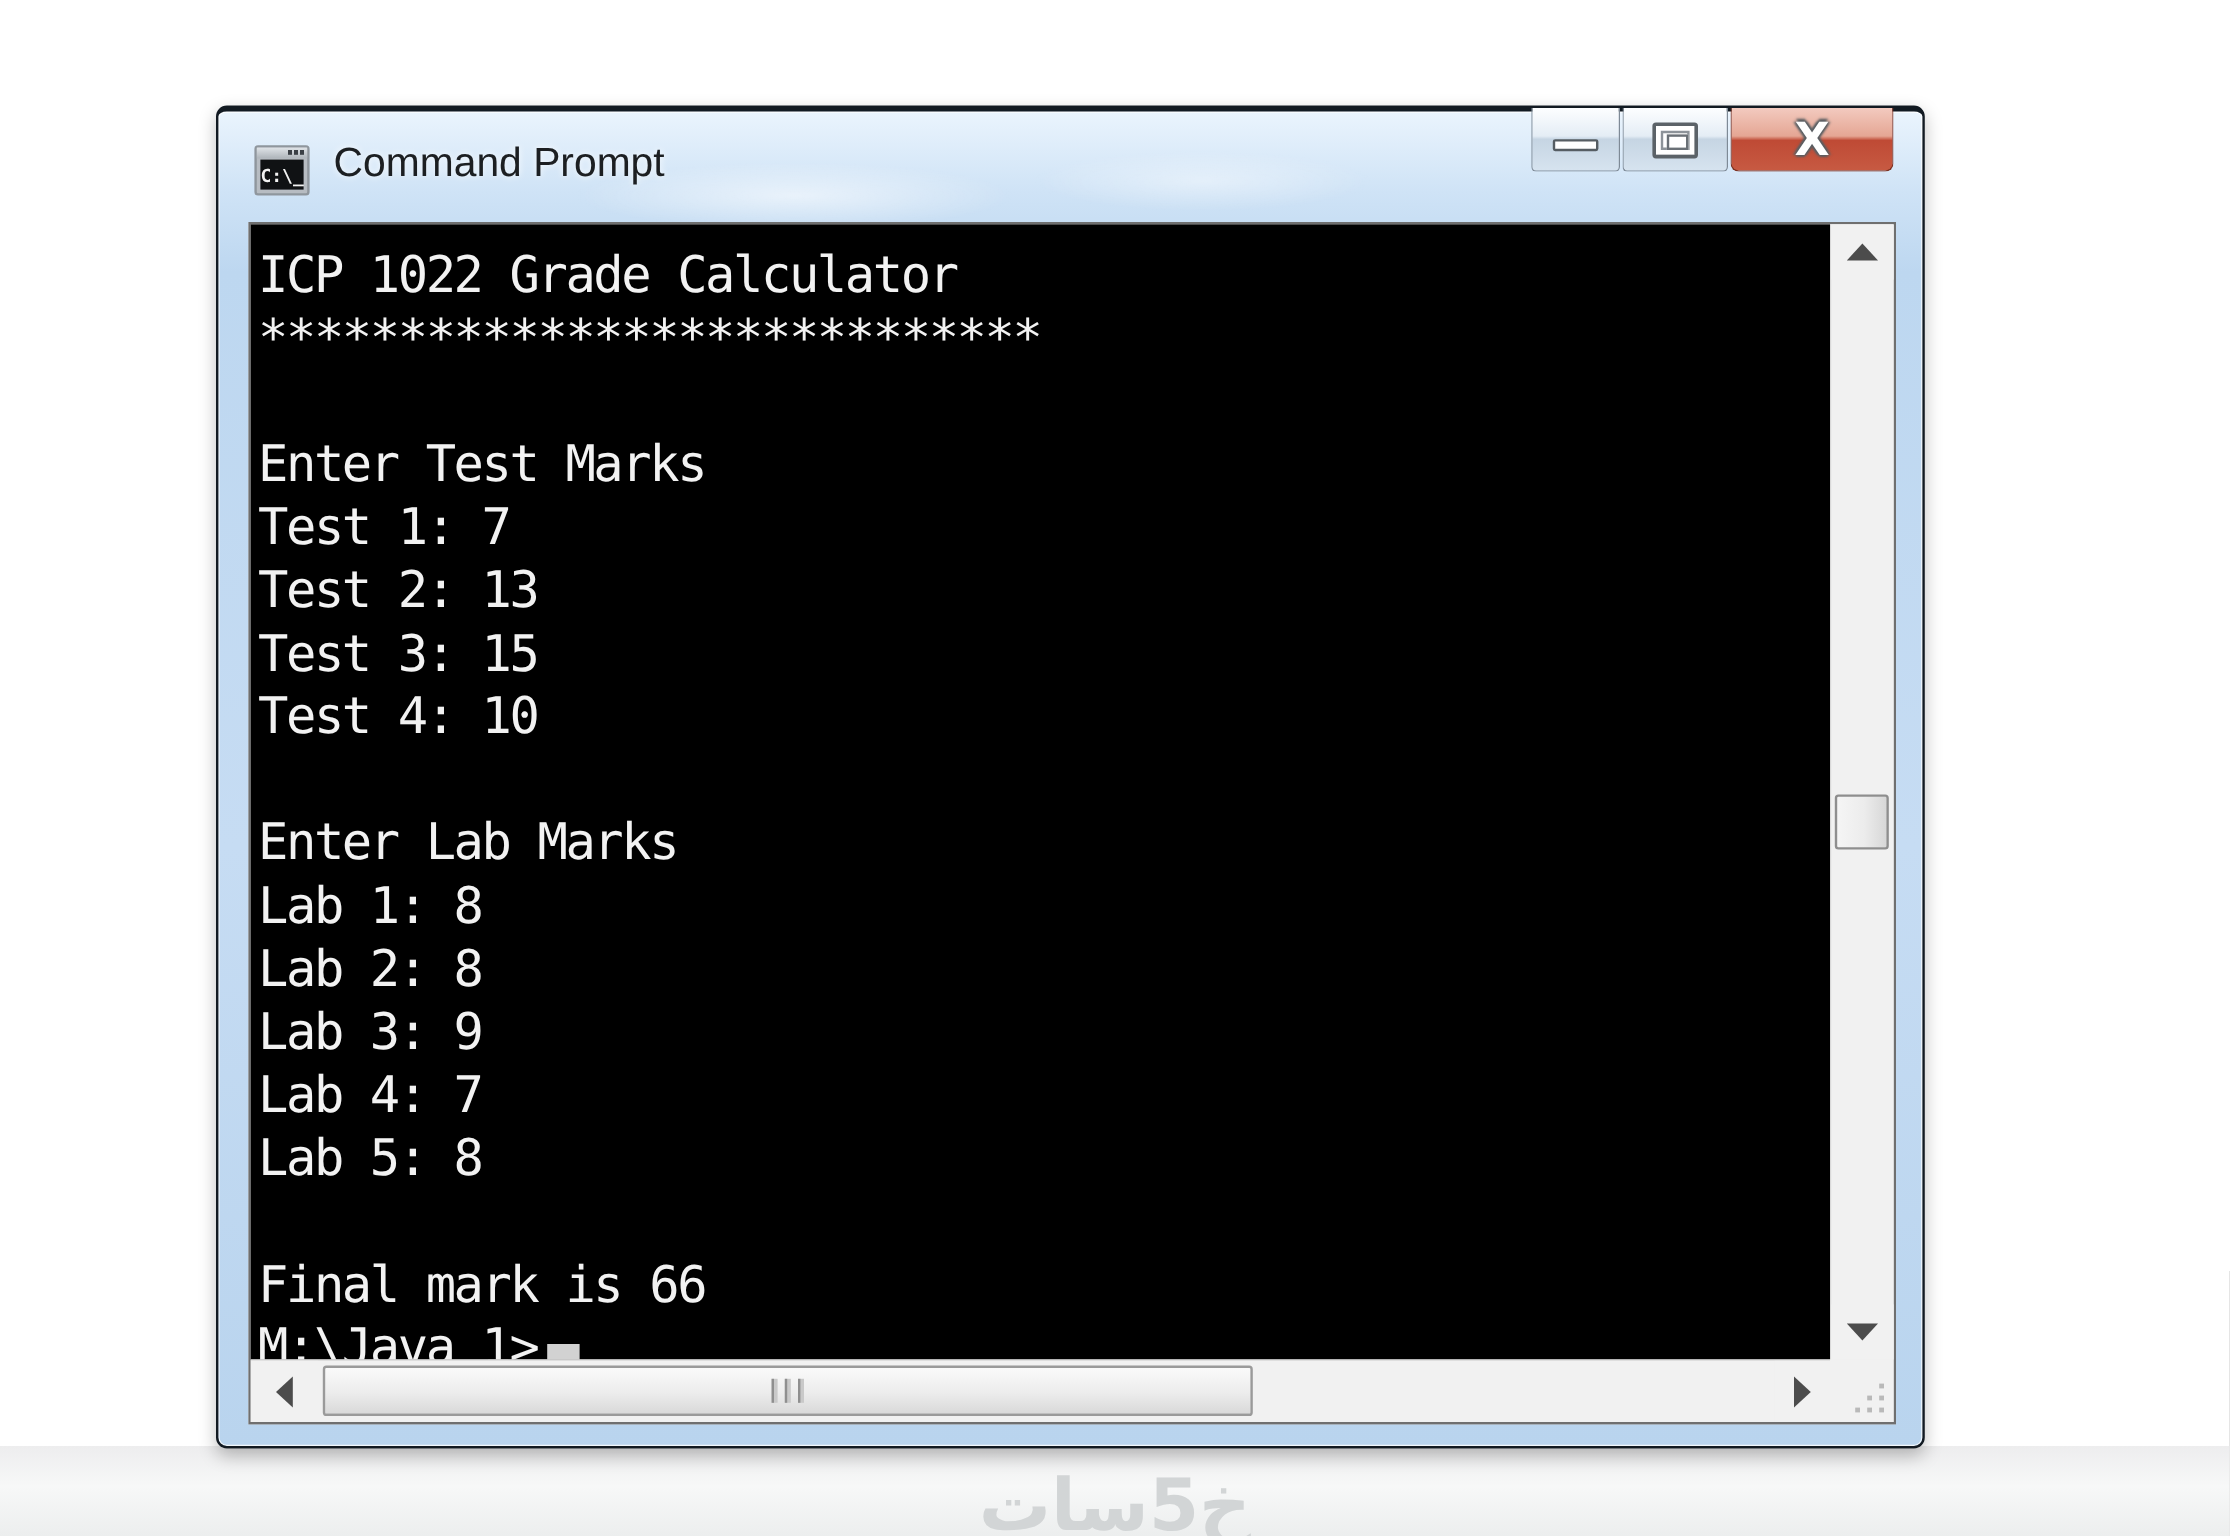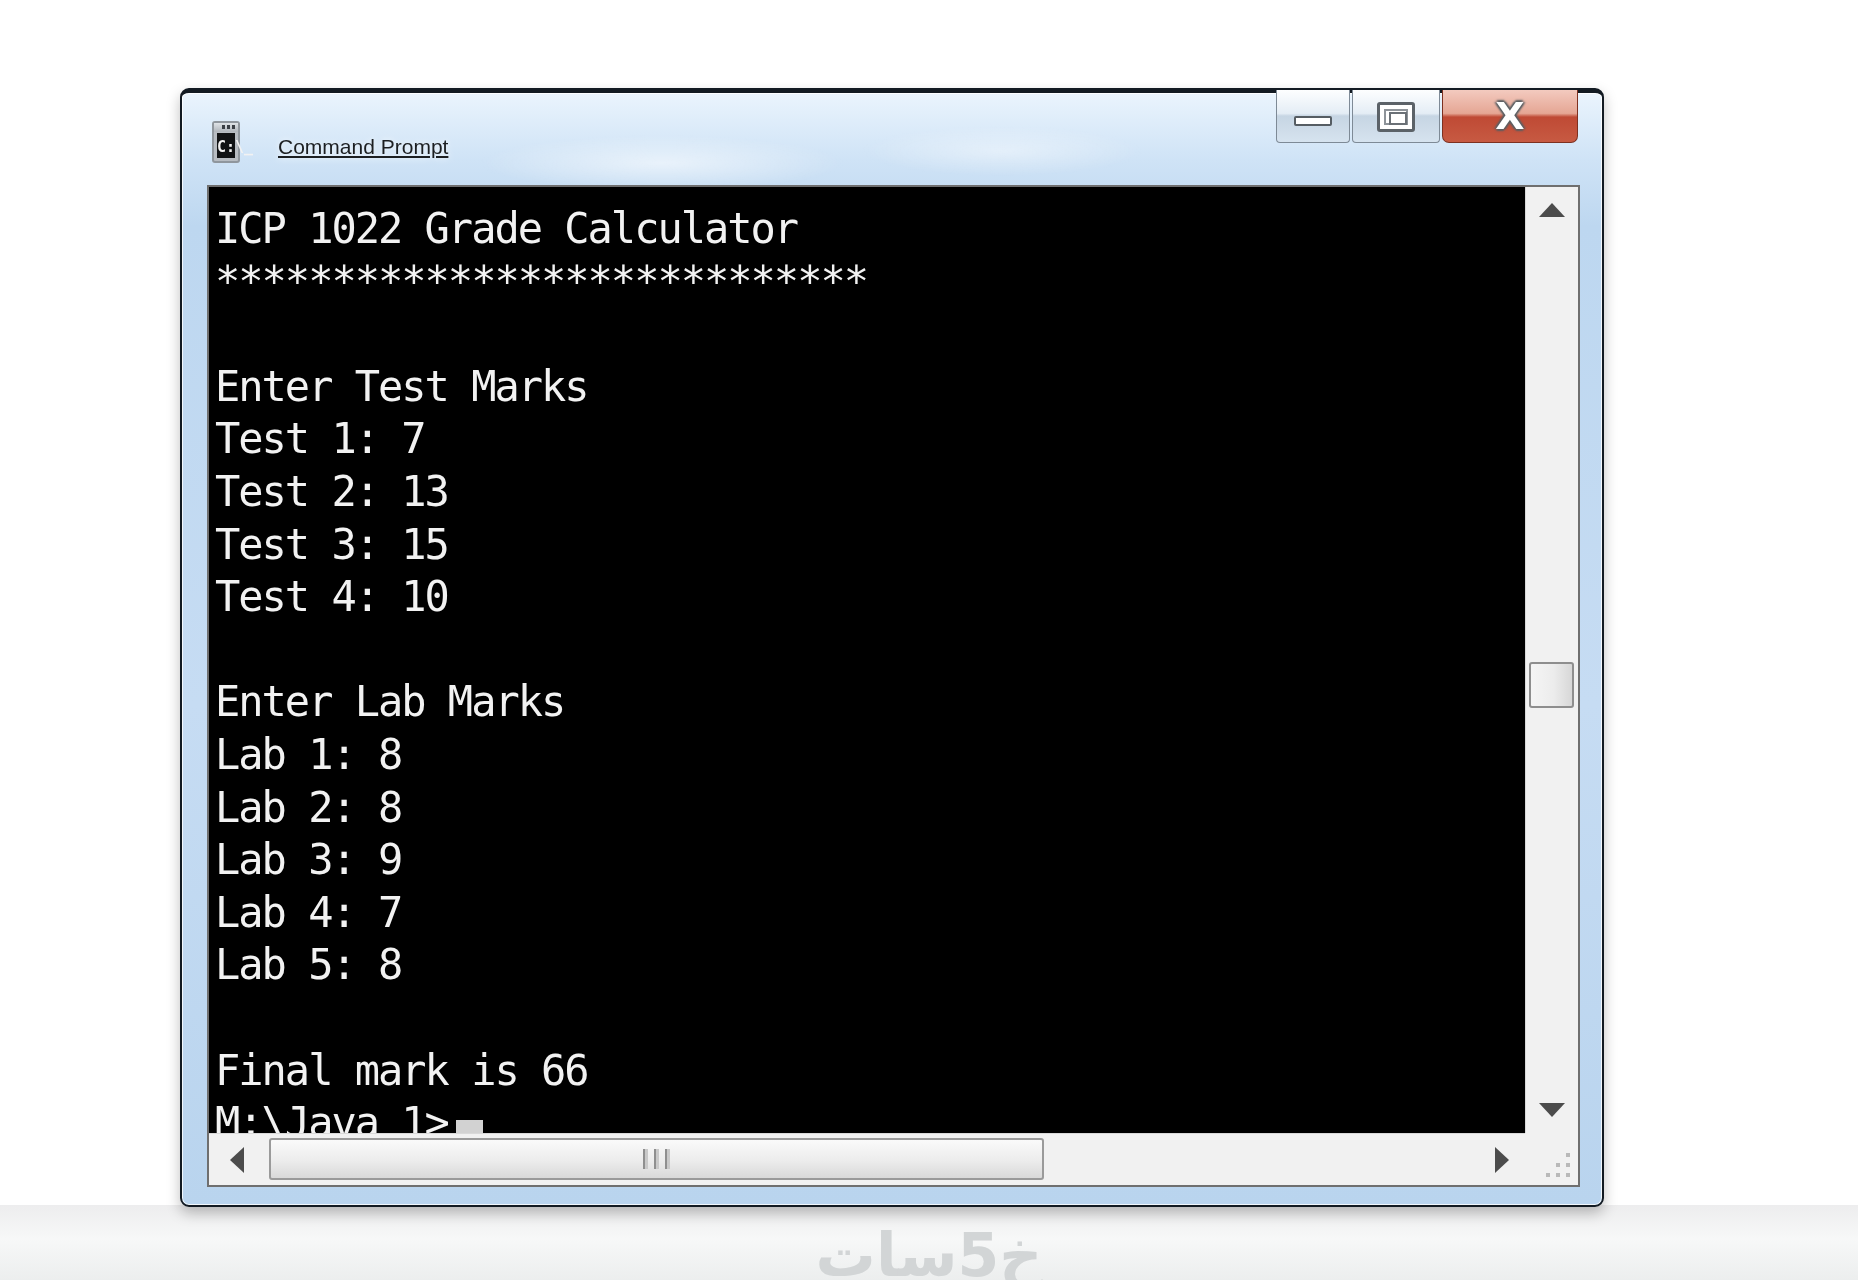--- a/index.html
+++ b/index.html
@@ -15,31 +15,31 @@
                color:#d2d5d6; direction:rtl; letter-spacing:2px; }
 
   
   .win { position:absolute; left:180px; top:88px; width:1424px; height:1119px;
          background:linear-gradient(180deg,#eaf4fd 0%, #cfe3f6 6%, #bdd7f0 12%, #c6dcf3 55%, #b9d4ee 100%);
          border:2px solid #121a22; border-top-width:5px; border-radius:9px;
          box-shadow:inset 0 0 0 1px rgba(255,255,255,.8), 0 6px 14px rgba(0,0,0,.25); }
   .titlebar { position:absolute; left:0; top:0; right:0; height:92px; border-radius:7px 7px 0 0;
               background:radial-gradient(ellipse 260px 40px at 480px 70px, rgba(255,255,255,.55), rgba(255,255,255,0) 70%),
                          radial-gradient(ellipse 200px 36px at 820px 58px, rgba(255,255,255,.4), rgba(255,255,255,0) 70%); }
-  .app-icon { position:absolute; left:30px; top:28px; width:28px; height:42px;
+  .app-icon { position:absolute; left:30px; top:28px; width:46px; height:42px;
               background:#b7bcc2; border:2px solid #8f969d; border-radius:3px; }
   .app-icon .bar { position:absolute; left:0; top:0; right:0; height:9px;
                    background:linear-gradient(#dfe3e7,#aeb4ba); }
   .app-icon .dots { position:absolute; right:2px; top:2px; width:14px; height:4px;
                     background:repeating-linear-gradient(90deg,#3a3f45 0 3px, transparent 3px 5px); }
   .app-icon .body { position:absolute; left:3px; right:3px; top:10px; bottom:3px; background:#101214;
                     color:#f2f2f2; font-family:"DejaVu Sans Mono", monospace; font-size:15px;
                     font-weight:bold; line-height:28px; text-align:center; }
-  .title-text { position:absolute; left:96px; top:42px; font-size:21px; color:#1c1f22;
-                text-shadow:0 0 6px rgba(255,255,255,.9);text-decoration:underline; }
+  .title-text { position:absolute; left:96px; top:24px; font-size:34px; color:#1c1f22;
+                text-shadow:0 0 6px rgba(255,255,255,.9); }
 
   
   .caption-btns { position:absolute; right:24px; top:-3px; height:53px; display:flex; }
   .cbtn { height:53px; border:1px solid #7e8a96; border-top:none; position:relative;
           background:linear-gradient(180deg,#fdfeff 0%, #e4edf5 45%, #c6d5e3 50%, #d6e3ef 100%); }
   .cbtn.min   { width:74px;  border-radius:0 0 4px 4px; }
   .cbtn.max   { width:88px;  border-radius:0 0 4px 4px; margin-left:2px; }
   .cbtn.close { width:136px; border-radius:0 0 7px 7px; margin-left:2px; border-color:#7d3020;
                 background:linear-gradient(180deg,#f3cabf 0%, #e5a694 45%, #bf4a35 52%, #c75a42 100%); }
   .glyph-min { position:absolute; left:50%; top:26px; transform:translateX(-50%);

